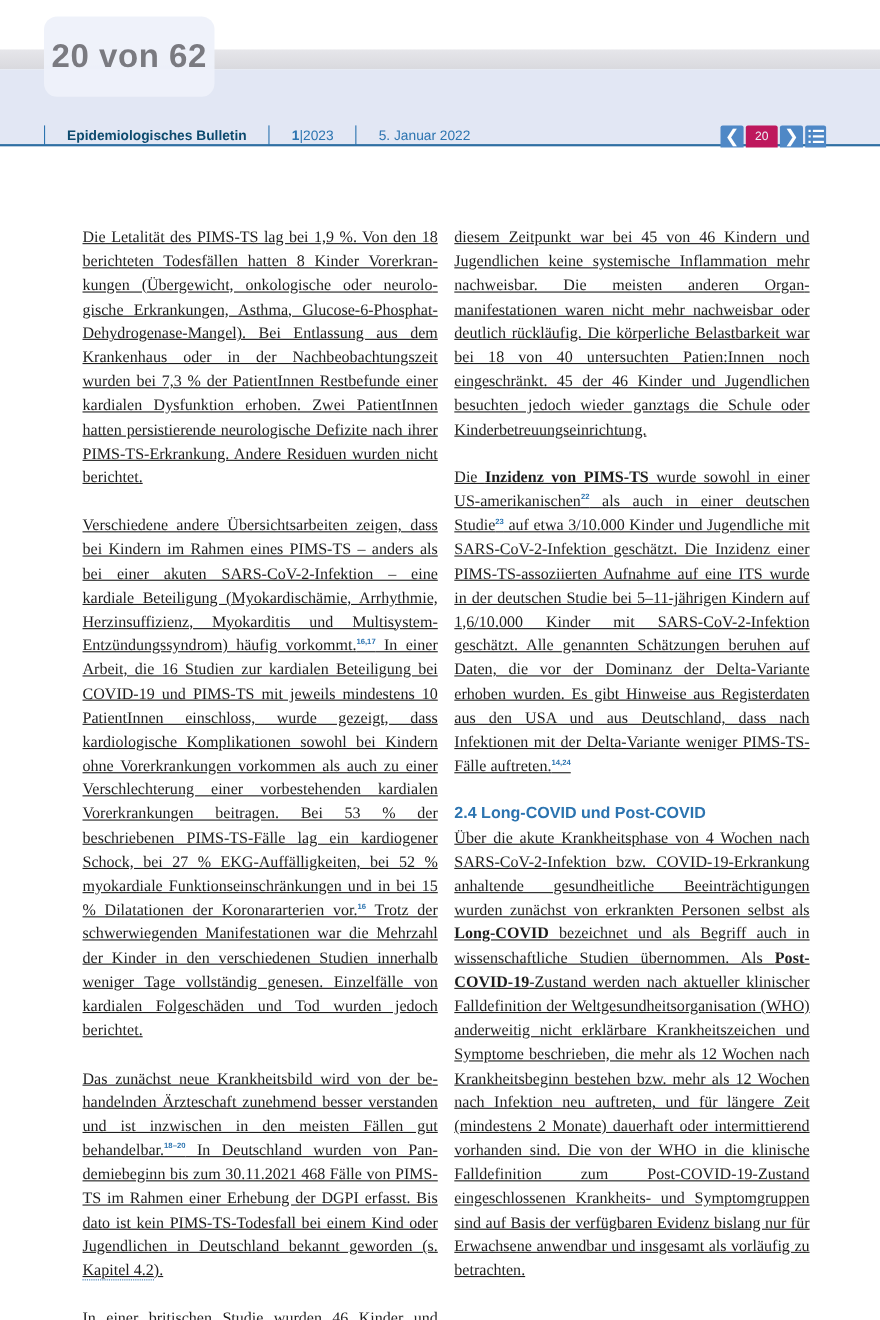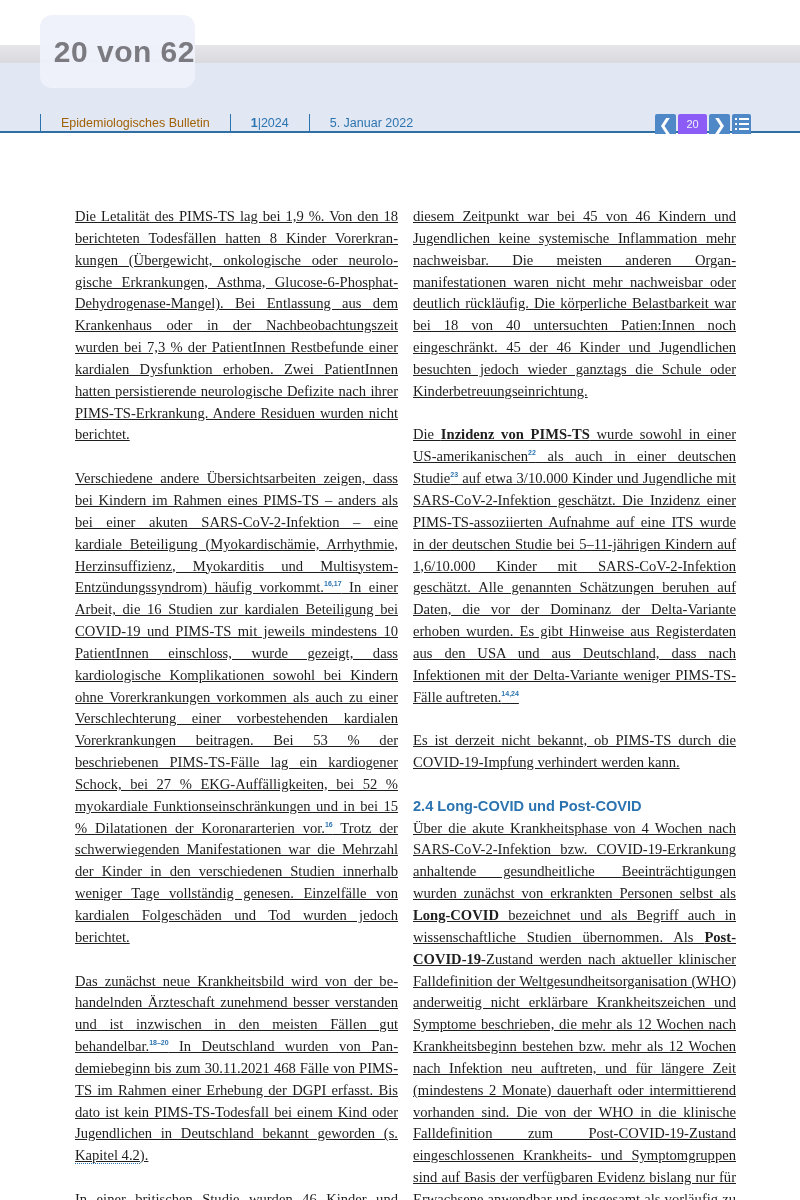--- a/index.html
+++ b/index.html
@@ -17,50 +17,50 @@
   .header-band {
     position: absolute; left: 0; top: 63px; width: 800px; height: 70px;
     background: #e2e7f4;
     border-bottom: 2px solid #2f6fa3;
   }
   .page-indicator {
     position: absolute; left: 40px; top: 15px; width: 155px; height: 73px;
     background: rgba(238, 241, 250, 0.95);
     border-radius: 12px;
     z-index: 5;
-    display: flex; align-items: center; justify-content: flex-end;
+    display: flex; align-items: center; justify-content: center;
   }
   .page-indicator span {
     font-family: "Liberation Sans", "DejaVu Sans", sans-serif;
     font-weight: bold; font-size: 30px; color: #7a7a80; letter-spacing: 0.5px;
   }
 
   .bulletin-meta {
     position: absolute; left: 40px; top: 112px; height: 22px;
     display: flex; align-items: center;
     font-family: "Liberation Sans", "DejaVu Sans", sans-serif;
     font-size: 12.5px; color: #2c74b0;
   }
   .sep { width: 1px; height: 18px; background: #2c74b0; }
   .meta-item { padding: 0 20px; }
-  .meta-title { font-weight: normal; color: #a16207; }
+  .meta-title { font-weight: bold; color: #0c4a6e; }
   .meta-issue b { font-weight: bold; }
 
   .nav {
     position: absolute; left: 655px; top: 114px; height: 20px;
     display: flex; gap: 2px;
   }
   .nav-btn {
     height: 20px; background: #4f88c6; color: #fff;
     display: flex; align-items: center; justify-content: center;
     font-family: "Liberation Sans", "DejaVu Sans", sans-serif;
     border-radius: 2px 2px 0 0;
   }
   .nav-prev, .nav-next { width: 21px; font-size: 16px; font-weight: bold; }
-  .nav-page { width: 29px; font-size: 11px; color: #eef3fb; background: #8b5cf6; }
+  .nav-page { width: 29px; font-size: 11px; color: #eef3fb; background: #be185d; }
   .nav-toc { width: 19px; }
   .toc-lines { display: flex; flex-direction: column; gap: 3px; }
   .toc-line { display: flex; align-items: center; gap: 2px; }
   .toc-dot { width: 2px; height: 2px; background: #fff; }
   .toc-bar { width: 10px; height: 2px; background: #fff; }
 
   .column {
     position: absolute; top: 206px; width: 323px;
     font-size: 14.6px; line-height: 21.85px; text-align: justify;
     hyphens: manual;
@@ -89,21 +89,21 @@
 <div class="page-indicator">
   <span>20 von 62</span>
 </div>
 
 <div class="header-band"></div>
 
 <div class="bulletin-meta">
   <div class="sep"></div>
   <span class="meta-item meta-title">Epidemiologisches Bulletin</span>
   <div class="sep"></div>
-  <span class="meta-item meta-issue"><b>1</b><span>|2024</span></span>
+  <span class="meta-item meta-issue"><b>1</b><span>|2023</span></span>
   <div class="sep"></div>
   <span class="meta-item">5. Januar 2022</span>
 </div>
 
 <div class="nav">
   <div class="nav-btn nav-prev">
     <span>❮</span>
   </div>
   <div class="nav-btn nav-page">
     <span>20</span>
@@ -132,16 +132,15 @@
 <div class="column col-left">
   <p>Die Letalität des PIMS-TS lag bei 1,9 %. Von den 18 berichteten Todesfällen hatten 8 Kinder Vorerkran­kungen (Übergewicht, onkologische oder neurolo­gische Erkrankungen, Asthma, Glucose-6-Phosphat-Dehydrogenase-Mangel). Bei Entlassung aus dem Krankenhaus oder in der Nachbeobachtungszeit wurden bei 7,3 % der PatientInnen Restbefunde ei­ner kardialen Dysfunktion erhoben. Zwei PatientIn­nen hatten persistierende neurologische Defizite nach ihrer PIMS-TS-Erkrankung. Andere Residuen wurden nicht berichtet.</p>
   <p><span>Verschiedene andere Übersichtsarbeiten zeigen, dass bei Kindern im Rahmen eines PIMS-TS – anders als bei einer akuten SARS-CoV-2-Infektion – eine kardiale Beteiligung (Myokardischämie, Arrhythmie, Herzinsuffizienz, Myokarditis und Multisystem-Entzündungssyndrom) häufig vor­kommt.</span><sup class="ref">16,17</sup><span> In einer Arbeit, die 16 Studien zur kardialen Beteiligung bei COVID-19 und PIMS-TS mit jeweils mindestens 10 PatientInnen einschloss, wurde gezeigt, dass kardiologische Komplikationen sowohl bei Kindern ohne Vorerkrankungen vor­kommen als auch zu einer Verschlechterung einer vorbestehenden kardialen Vorerkrankungen beitra­gen. Bei 53 % der beschriebenen PIMS-TS-Fälle lag ein kardiogener Schock, bei 27 % EKG-Auffälligkei­ten, bei 52 % myokardiale Funktionseinschränkun­gen und in bei 15 % Dilatationen der Koronararteri­en vor.</span><sup class="ref">16</sup><span> Trotz der schwerwiegenden Manifestatio­nen war die Mehrzahl der Kinder in den verschiede­nen Studien innerhalb weniger Tage vollständig genesen. Einzelfälle von kardialen Folgeschäden und Tod wurden jedoch berichtet.</span></p>
   <p><span>Das zunächst neue Krankheitsbild wird von der be­handelnden Ärzteschaft zunehmend besser verstan­den und ist inzwischen in den meisten Fällen gut behandelbar.</span><sup class="ref">18–20</sup><span> In Deutschland wurden von Pan­demiebeginn bis zum 30.11.2021 468 Fälle von PIMS-TS im Rahmen einer Erhebung der DGPI er­fasst. Bis dato ist kein PIMS-TS-Todesfall bei einem Kind oder Jugendlichen in Deutschland bekannt ge­worden (s. </span><span class="link">Kapitel 4.2</span><span>).</span></p>
   <p class="tight"><span>In einer britischen Studie wurden 46 Kinder und Jugendliche (medianes Alter 10,2 Jahre; Spanne 8,8–13,3 Jahre) mit PIMS-TS 6 Monate nach der Krankenhausbehandlung erneut untersucht.</span></p>
 </div>
 
 <div class="column col-right">
   <p>diesem Zeitpunkt war bei 45 von 46 Kindern und Jugendlichen keine systemische Inflammation mehr nachweisbar. Die meisten anderen Organ­manifestationen waren nicht mehr nachweisbar oder deutlich rückläufig. Die körperliche Belastbar­keit war bei 18 von 40 untersuchten Patien:Innen noch eingeschränkt. 45 der 46 Kinder und Jugend­lichen besuchten jedoch wieder ganztags die Schule oder Kinderbetreuungseinrichtung.</p>
   <p><span>Die </span><b class="strong">Inzidenz von PIMS-TS</b><span> wurde sowohl in einer US-amerikanischen</span><sup class="ref">22</sup><span> als auch in einer deutschen Studie</span><sup class="ref">23</sup><span> auf etwa 3/10.000 Kinder und Jugendliche mit SARS-CoV-2-Infektion geschätzt. Die Inzidenz einer PIMS-TS-assoziierten Aufnahme auf eine ITS wurde in der deutschen Studie bei 5–11-jährigen Kindern auf 1,6/10.000 Kinder mit SARS-CoV-2-Infektion geschätzt. Alle genannten Schätzungen beruhen auf Daten, die vor der Dominanz der Delta-Variante erhoben wurden. Es gibt Hinweise aus Re­gisterdaten aus den USA und aus Deutschland, dass nach Infektionen mit der Delta-Variante weniger PIMS-TS-Fälle auftreten.</span><sup class="ref">14,24</sup></p>
-  <p>Es ist derzeit nicht bekannt, ob PIMS-TS durch die COVID-19-Impfung verhindert werden kann.</p>
   <div class="section-heading">2.4 Long-COVID und Post-COVID</div>
   <p class="tight"><span>Über die akute Krankheitsphase von 4 Wochen nach SARS-CoV-2-Infektion bzw. COVID-19-Erkrankung anhaltende gesundheitliche Beeinträchtigungen wurden zunächst von erkrankten Personen selbst als </span><b class="strong">Long-COVID</b><span> bezeichnet und als Begriff auch in wissenschaftliche Studien übernommen. Als </span><b class="strong">Post-COVID-19</b><span>-Zustand werden nach aktueller klini­scher Falldefinition der Weltgesundheitsorganisati­on (WHO) anderweitig nicht erklärbare Krankheits­zeichen und Symptome beschrieben, die mehr als 12 Wochen nach Krankheitsbeginn bestehen bzw. mehr als 12 Wochen nach Infektion neu auftreten, und für längere Zeit (mindestens 2 Monate) dauer­haft oder intermittierend vorhanden sind. Die von der WHO in die klinische Falldefinition zum Post-COVID-19-Zustand eingeschlossenen Krankheits- und Symptomgruppen sind auf Basis der verfügba­ren Evidenz bislang nur für Erwachsene anwendbar und insgesamt als vorläufig zu betrachten.</span></p>
 </div>
 
 </body></html>

